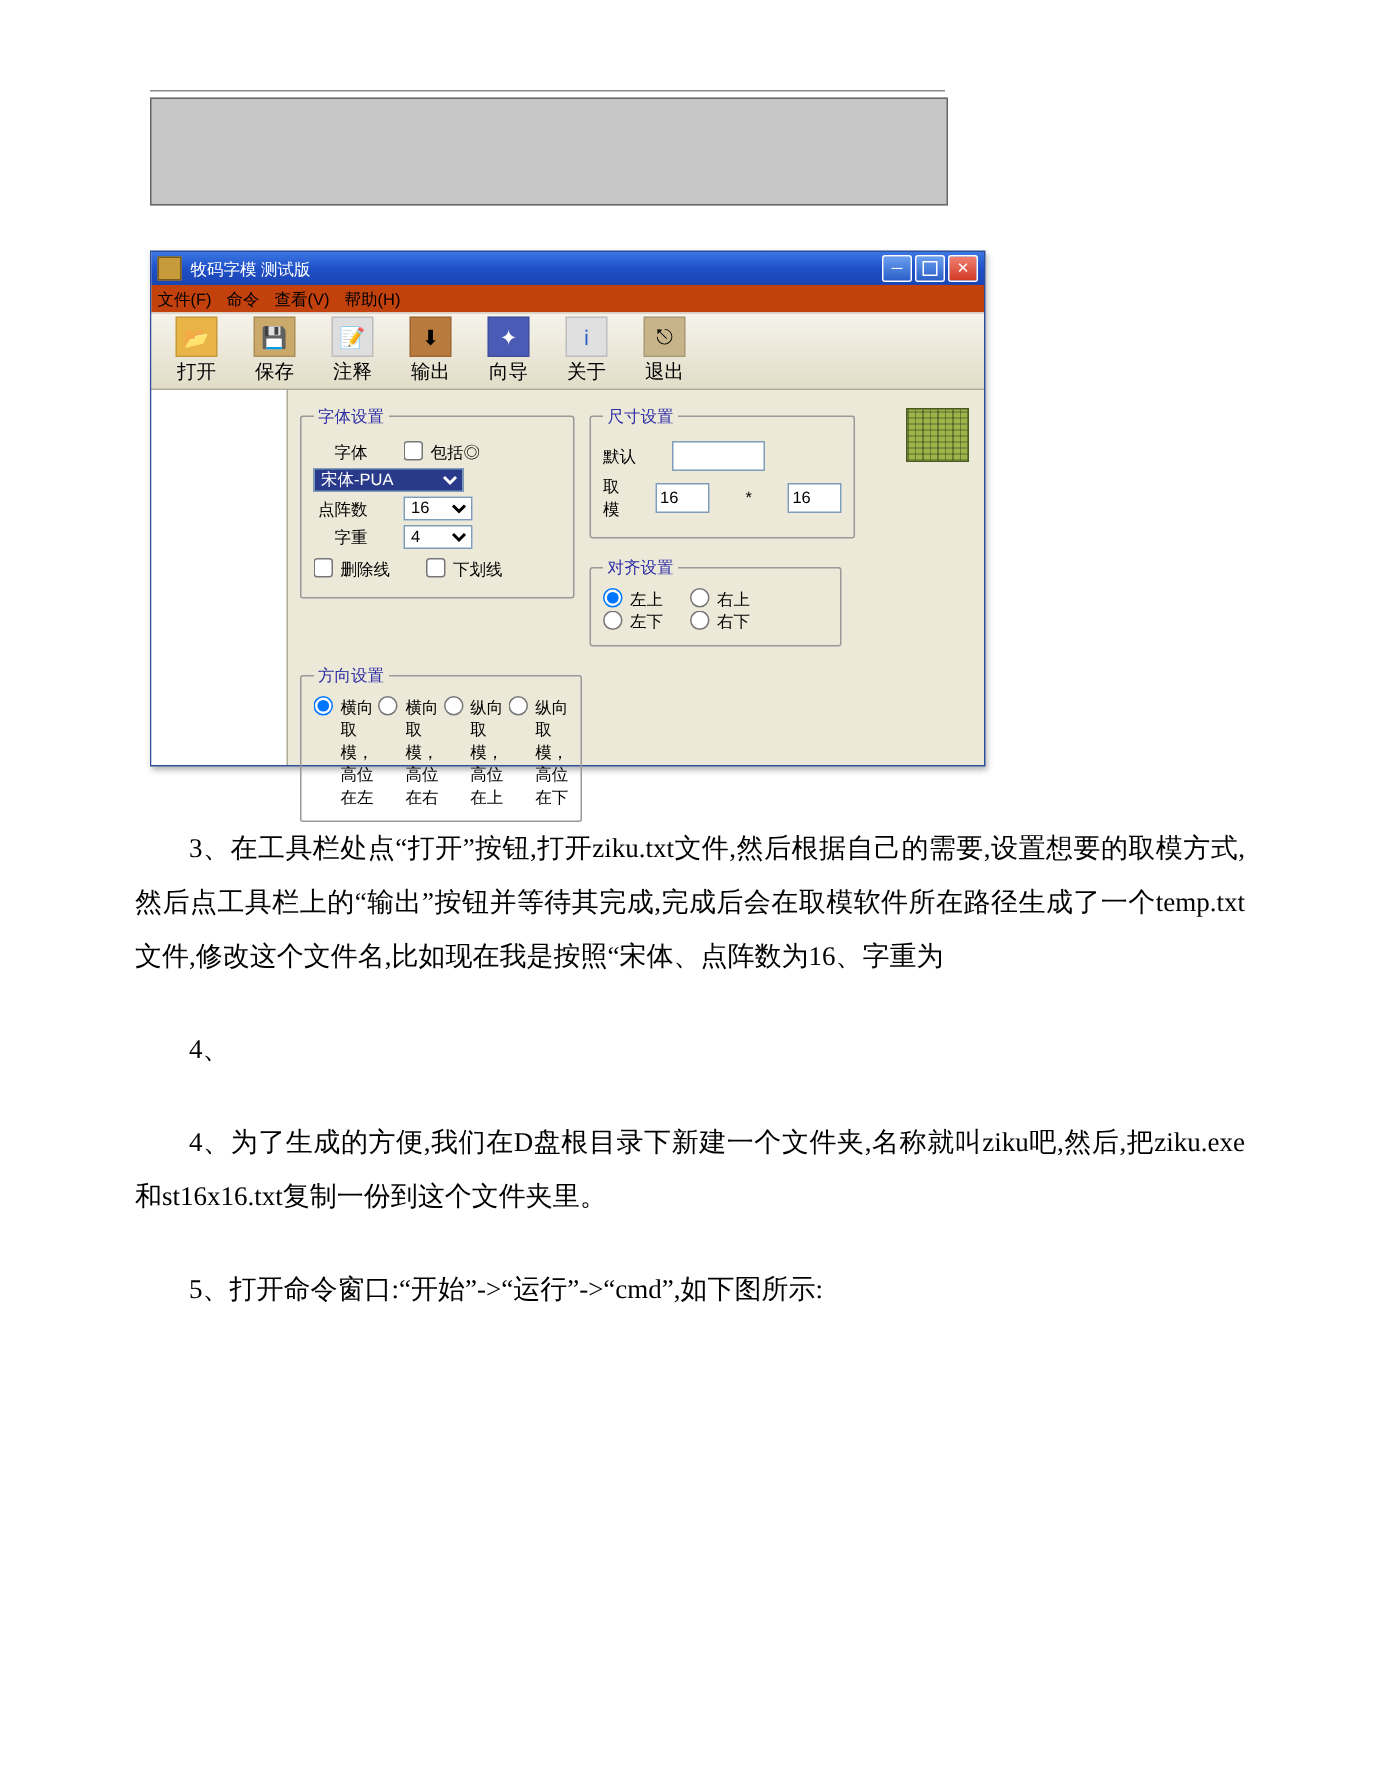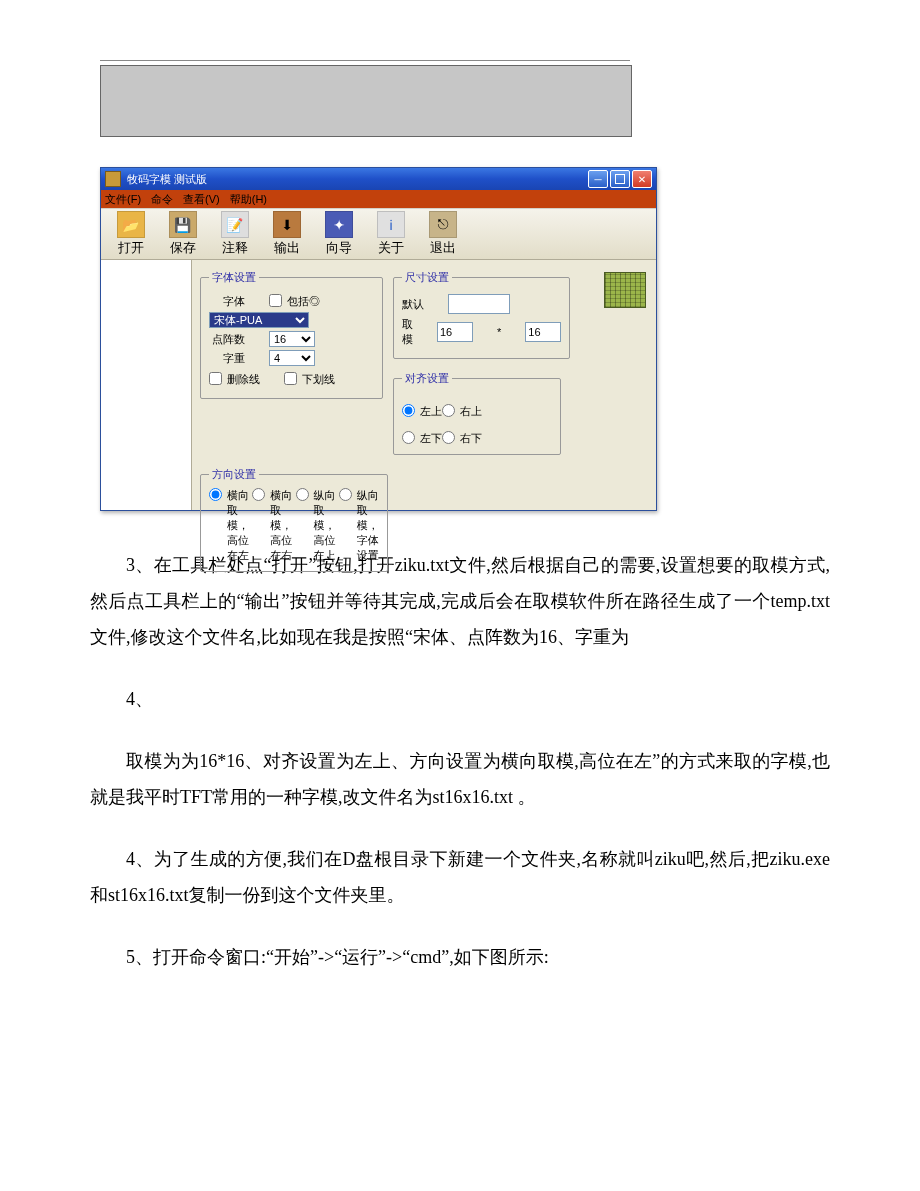--- a/index.html
+++ b/index.html
@@ -146,21 +146,21 @@
   .chk { display:flex; align-items:flex-start; gap:3px; }
   input[type="checkbox"], input[type="radio"] { margin:0 2px 0 0; }
 
   .top-groups { display:flex; gap:10px; align-items:flex-start; }
   .font-fs { width: 165px; }
   .size-fs { width: 150px; }
   .align-fs { width: 150px; }
   .dir-fs  { width: 170px; }
 
   .radio-col { display:flex; gap:3px; }
-  .radio-row { display:flex; gap:0;margin-top:12px; }
+  .radio-row { display:flex; gap:18px; }
 
   .preview {
     position:absolute;
     top: 12px; right: 10px;
     width: 40px; height: 34px;
     background:#9bb54a;
     border:1px solid #4a5b22;
     background-image:
       repeating-linear-gradient(90deg, rgba(0,0,0,.3) 0 1px, transparent 1px 5px),
       repeating-linear-gradient(0deg, rgba(0,0,0,.2) 0 1px, transparent 1px 4px);
@@ -332,30 +332,29 @@
             <label class="chk">
                 <input type="radio" name="dir" style="">
                 <span>横向取模，高位在右</span>
               </label>
             <label class="chk">
                 <input type="radio" name="dir" style="">
                 <span>纵向取模，高位在上</span>
               </label>
             <label class="chk">
                 <input type="radio" name="dir" style="">
-                <span>纵向取模，字体设置</span>
+                <span>纵向取模，高位在下</span>
               </label>
           </div>
         </fieldset>
 
       </div>
     </div>
   </div>
 
   <div class="doc-text">
     <p>3、在工具栏处点“打开”按钮,打开ziku.txt文件,然后根据自己的需要,设置想要的取模方式,然后点工具栏上的“输出”按钮并等待其完成,完成后会在取模软件所在路径生成了一个temp.txt文件,修改这个文件名,比如现在我是按照“宋体、点阵数为16、字重为</p>
     <p>4、</p>
-    <p>取模为为16*16、对齐设置为左上、方向设置为横向取模,高位在左”的方式来取的字模,也就是我平时TFT常用的一种字模,改文件名为st16x16.txt 。</p>
     <p>4、为了生成的方便,我们在D盘根目录下新建一个文件夹,名称就叫ziku吧,然后,把ziku.exe 和st16x16.txt复制一份到这个文件夹里。</p>
     <p>5、打开命令窗口:“开始”-&gt;“运行”-&gt;“cmd”,如下图所示:</p>
   </div>
 
 </div>
 
 </body></html>

